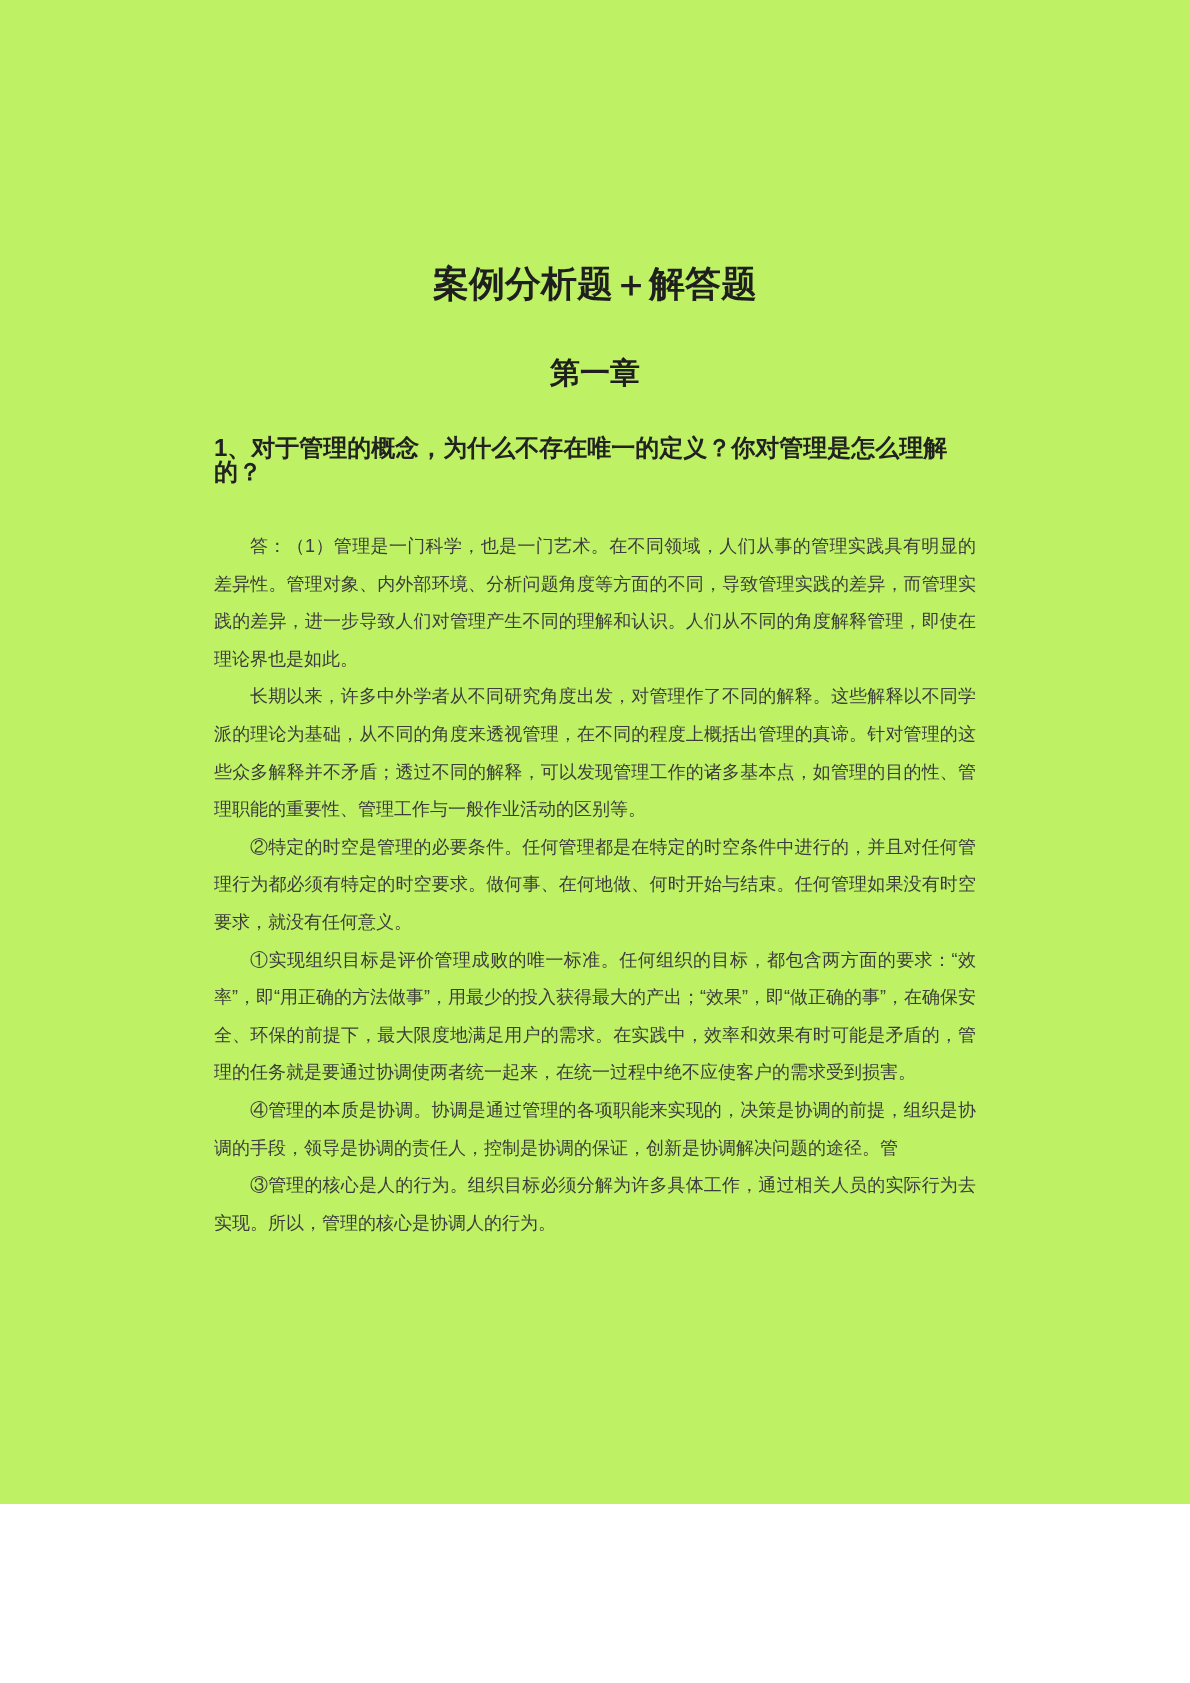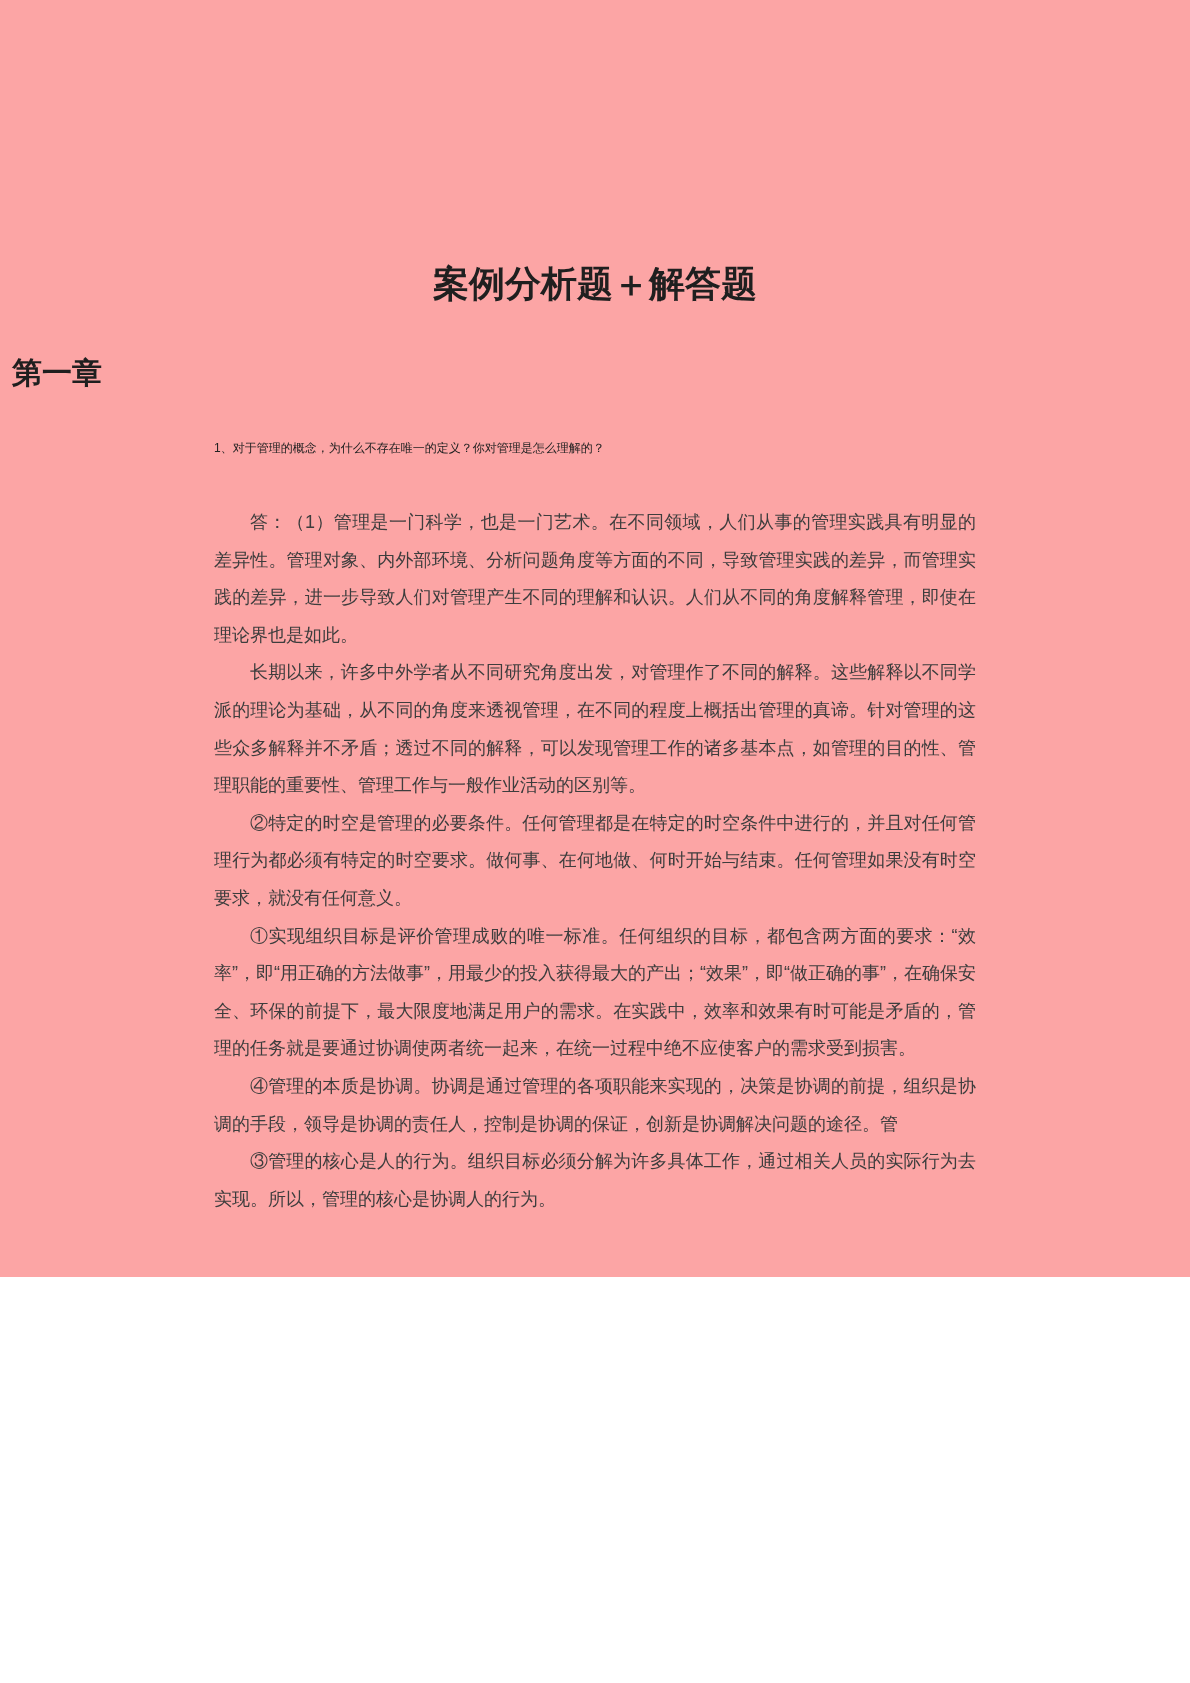--- a/index.html
+++ b/index.html
@@ -3,60 +3,60 @@
 <meta charset="utf-8">
 <style>
   html, body {
     margin: 0;
     padding: 0;
     background: #ffffff;
   }
   .page {
     position: relative;
     width: 1190px;
-    height: 1277px;
+    height: 1504px;
     margin: 0 auto;
-    background: #fca5a5;
+    background: #bef264;
     overflow: hidden;
     font-family: "Liberation Sans", sans-serif;
   }
   .doc-title {
     padding-top: 262px;
     margin: 0;
     text-align: center;
     font-family: "Liberation Serif", serif;
     font-weight: bold;
     font-size: 36px;
     line-height: 44px;
     color: #1f1f1f;
   }
   .chapter-title {
-    margin: 48px 0 0 12px;
-    text-align: left;
+    margin: 48px 0 0 0;
+    text-align: center;
     font-family: "Liberation Serif", serif;
     font-weight: bold;
     font-size: 30px;
     line-height: 38px;
     color: #1f1f1f;
   }
   .content {
     padding: 0 214px;
   }
   .section-heading {
     margin: 52px 0 0 0;
     font-size: 27px;
     line-height: 34px;
     font-weight: bold;
     color: #141414;
   }
   .question {
     margin: 44px 0 0 0;
-    font-size: 12px;
+    font-size: 24px;
     line-height: 24px;
-    font-weight: normal;
+    font-weight: bold;
     color: #222222;
   }
   .answer {
     margin-top: 44px;
   }
   .answer p {
     margin: 0;
     font-size: 18px;
     line-height: 37.6px;
     color: #3d3d3d;

